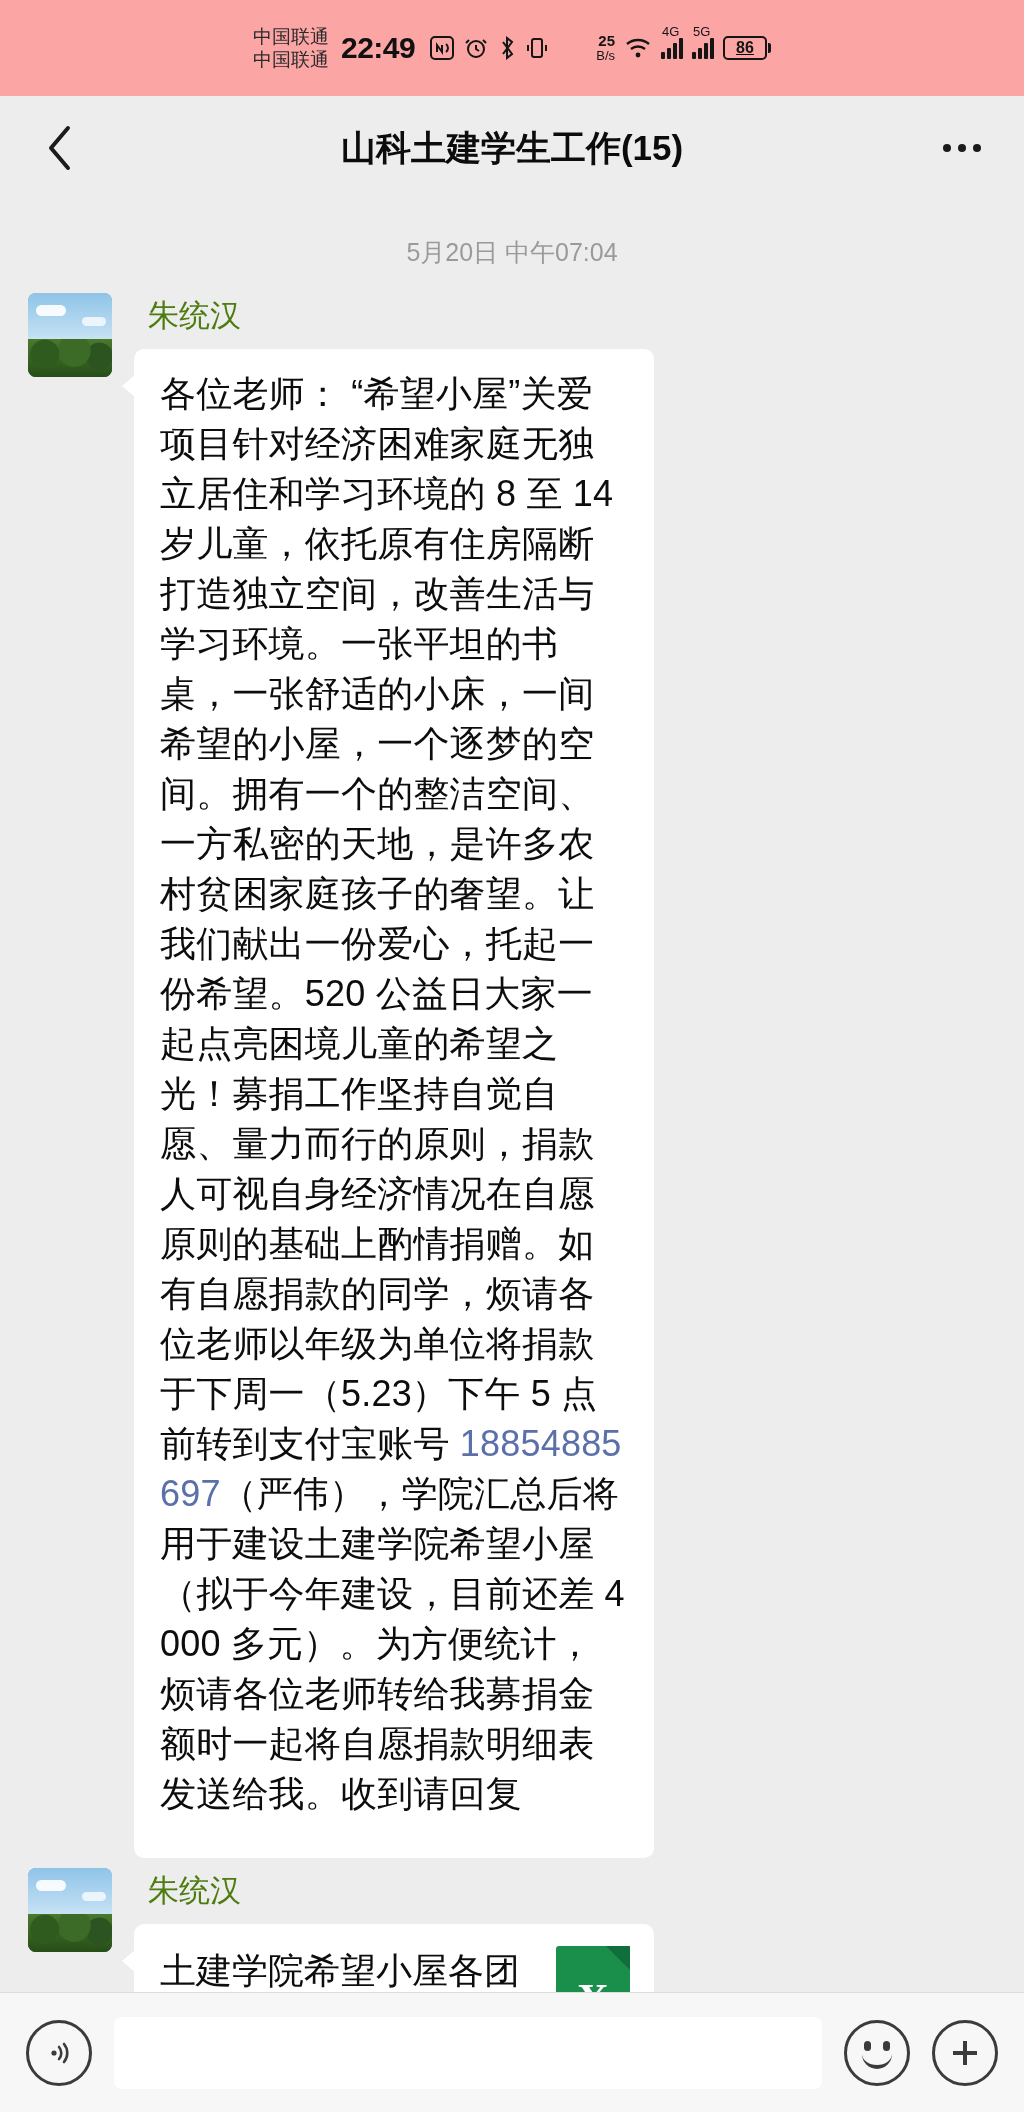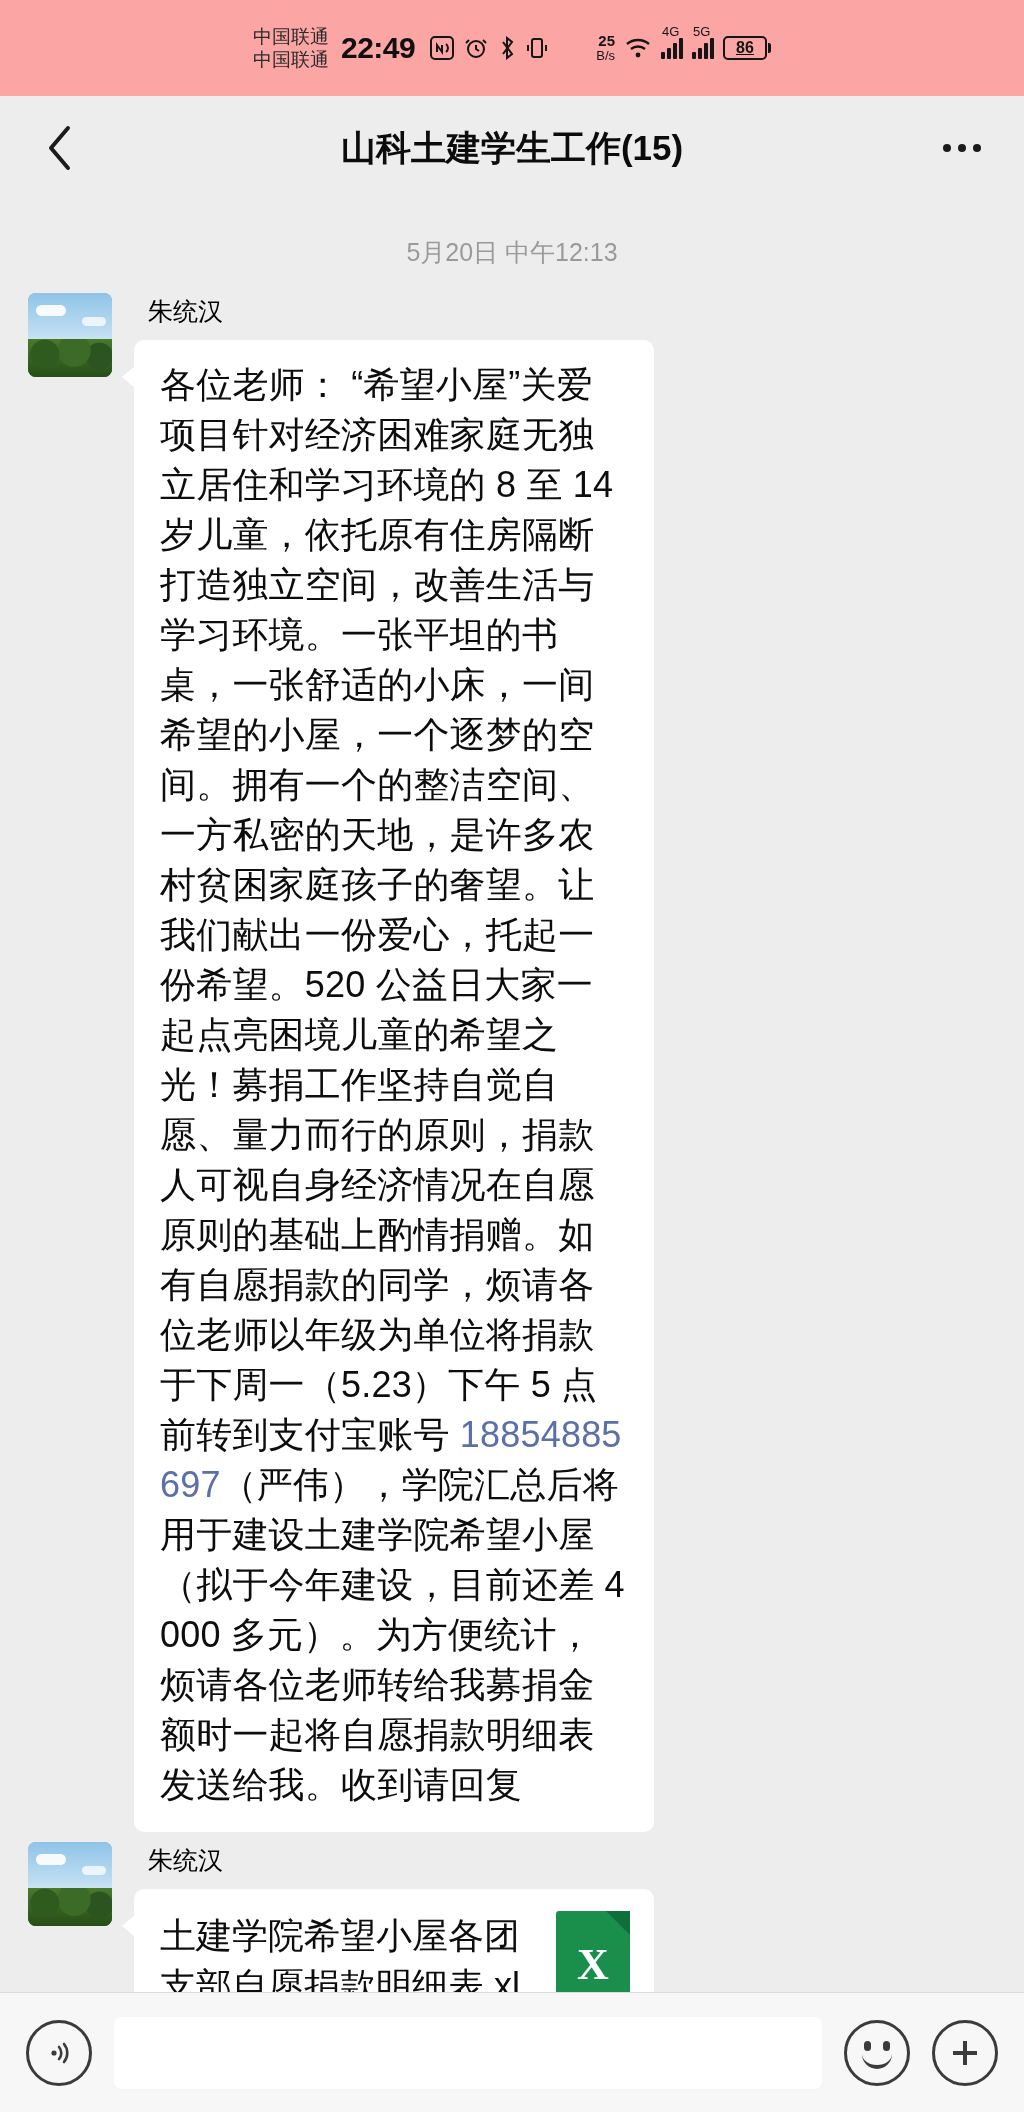--- a/index.html
+++ b/index.html
@@ -166,29 +166,29 @@
   }
   .avatar .tree {
     position: absolute; bottom: 0; left: 0; right: 0; height: 38px;
     background: radial-gradient(circle at 20% 40%, #2f5b1f 0 14px, transparent 15px),
                 radial-gradient(circle at 55% 30%, #3b6b26 0 16px, transparent 17px),
                 radial-gradient(circle at 85% 45%, #2b5420 0 13px, transparent 14px),
                 linear-gradient(#4a7a2c, #274d18);
   }
   .msg-col { margin-left: 22px; min-width: 0; flex: 1 1 auto; }
   .sender {
-    font-size: 25px;
-    color: #000000;
+    font-size: 31px;
+    color: #4d7c0f;
     margin: 2px 0 12px 14px;
   }
   .bubble {
     display: inline-block;
     background: #ffffff;
     border-radius: 10px;
-    padding: 20px 26px 22px 26px;
+    padding: 20px 26px 39px 26px;
     position: relative;
     max-width: 520px;
   }
   .bubble::before {
     content: "";
     position: absolute;
     left: -12px; top: 26px;
     width: 0; height: 0;
     border-top: 11px solid transparent;
     border-bottom: 11px solid transparent;
@@ -394,21 +394,21 @@
     <div class="nav-title">山科土建学生工作(15)</div>
     <div class="more-btn">
         <i></i>
         <i></i>
         <i></i>
       </div>
   </div>
 
   <div class="chat">
 
-    <div class="timestamp">5月20日 中午12:13</div>
+    <div class="timestamp">5月20日 中午07:04</div>
 
     <div class="msg-row">
       <div class="avatar">
         <span class="sky"></span>
           <span class="cloud1"></span>
           <span class="cloud2"></span>
           <span class="tree"></span>
       </div>
       <div class="msg-col">
         <div class="sender">朱统汉</div>

